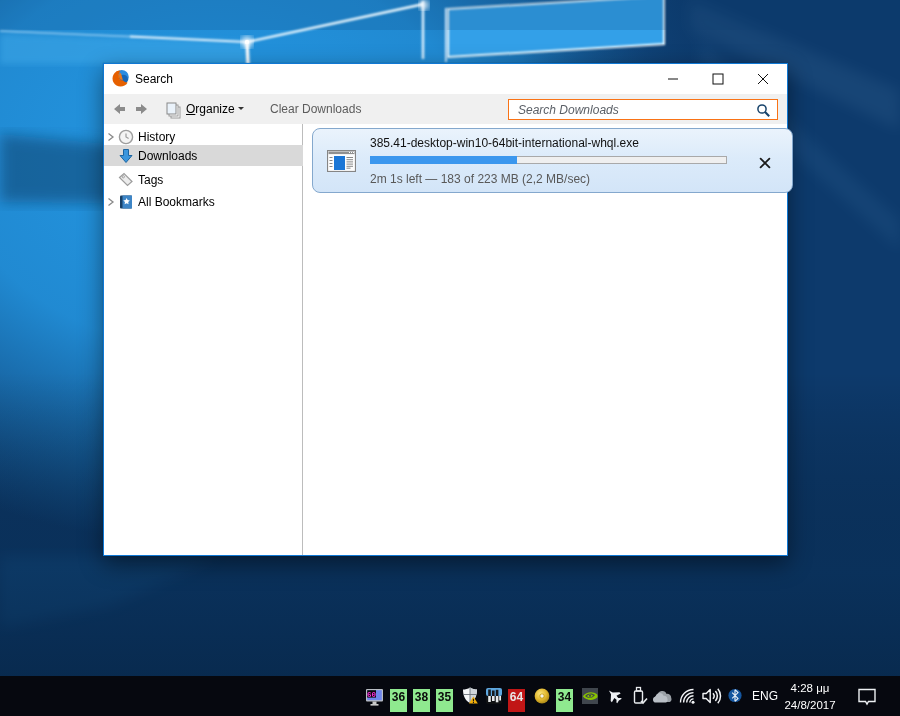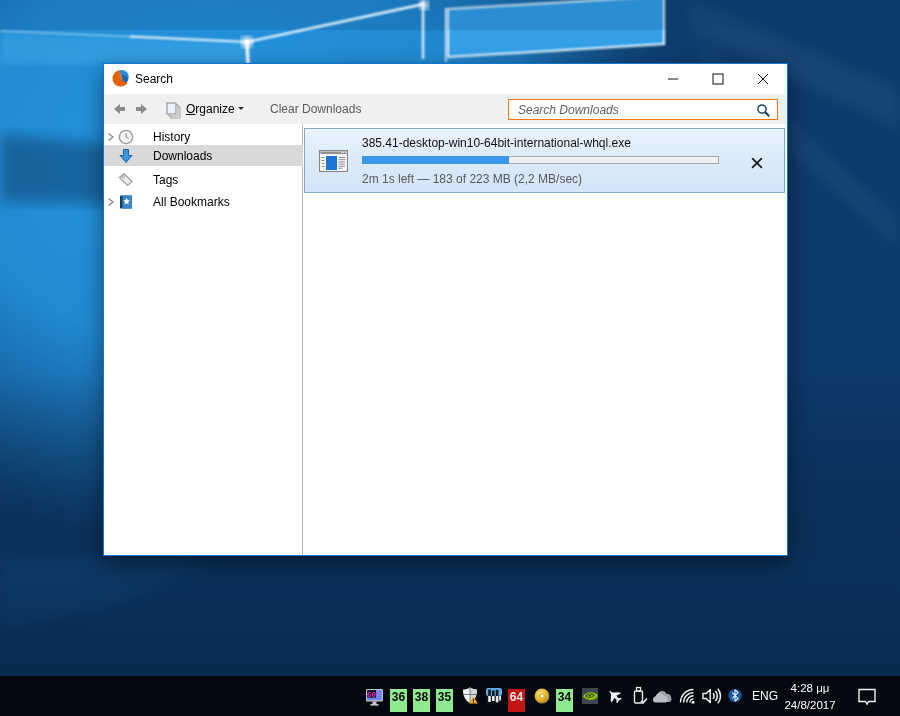--- a/index.html
+++ b/index.html
@@ -29,31 +29,31 @@
   #cleardl { left:166px; color:#5c5c5c; }
   #search { position:absolute; left:404px; top:5px; width:270px; height:21px; background:#fff;
             border:1px solid #f97316; }
   #search span { position:absolute; left:9px; top:3px; font-size:12px; font-style:italic; color:#5a5f66; }
   #mag { position:absolute; right:6px; top:3px; }
 
   
   #content { position:absolute; left:0; top:60px; right:0; bottom:0; background:#fff; }
   #sep { position:absolute; left:198px; top:60px; bottom:0; width:1px; background:#bcbcbc; }
   .srow { position:absolute; left:0; width:199px; height:22px; }
-  .srow .lbl { position:absolute; left:34px; top:4px; font-size:12px; color:#000;margin-left:15px; }
+  .srow .lbl { position:absolute; left:34px; top:4px; font-size:12px; color:#000; }
   .srow .chev { position:absolute; left:2px; top:5px; width:9px; height:12px; }
   .srow .ic { position:absolute; left:14px; top:3px; width:16px; height:16px; }
   #row-hist { top:62px; }
   #row-down { top:81px; height:21px; background:#d9d9d9; }
   #row-tags { top:105px; }
   #row-book { top:127px; }
 
   
-  #ditem { position:absolute; left:200px; top:64px; width:481px; height:65px;
-           border:1px solid #84a8cd; border-radius:0;
+  #ditem { position:absolute; left:208px; top:64px; width:481px; height:65px;
+           border:1px solid #84a8cd; border-radius:8px;
            background:linear-gradient(180deg,#eaf3fc 0%, #dcebfa 45%, #d3e5f8 100%); }
   #dicon { position:absolute; left:14px; top:21px; }
   #dname { position:absolute; left:57px; top:7px; font-size:12px; color:#111; }
   #dbar { position:absolute; left:57px; top:27px; width:357px; height:8px; background:#efefef;
           border:1px solid #a9a9a9; }
   #dfill { position:absolute; left:-1px; top:-1px; width:147px; height:8px; background:#3b97ee; }
   #dstat { position:absolute; left:57px; top:43px; font-size:12px; color:#585858; }
   #dx { position:absolute; left:446px; top:28px; width:12px; height:12px; }
 
   

